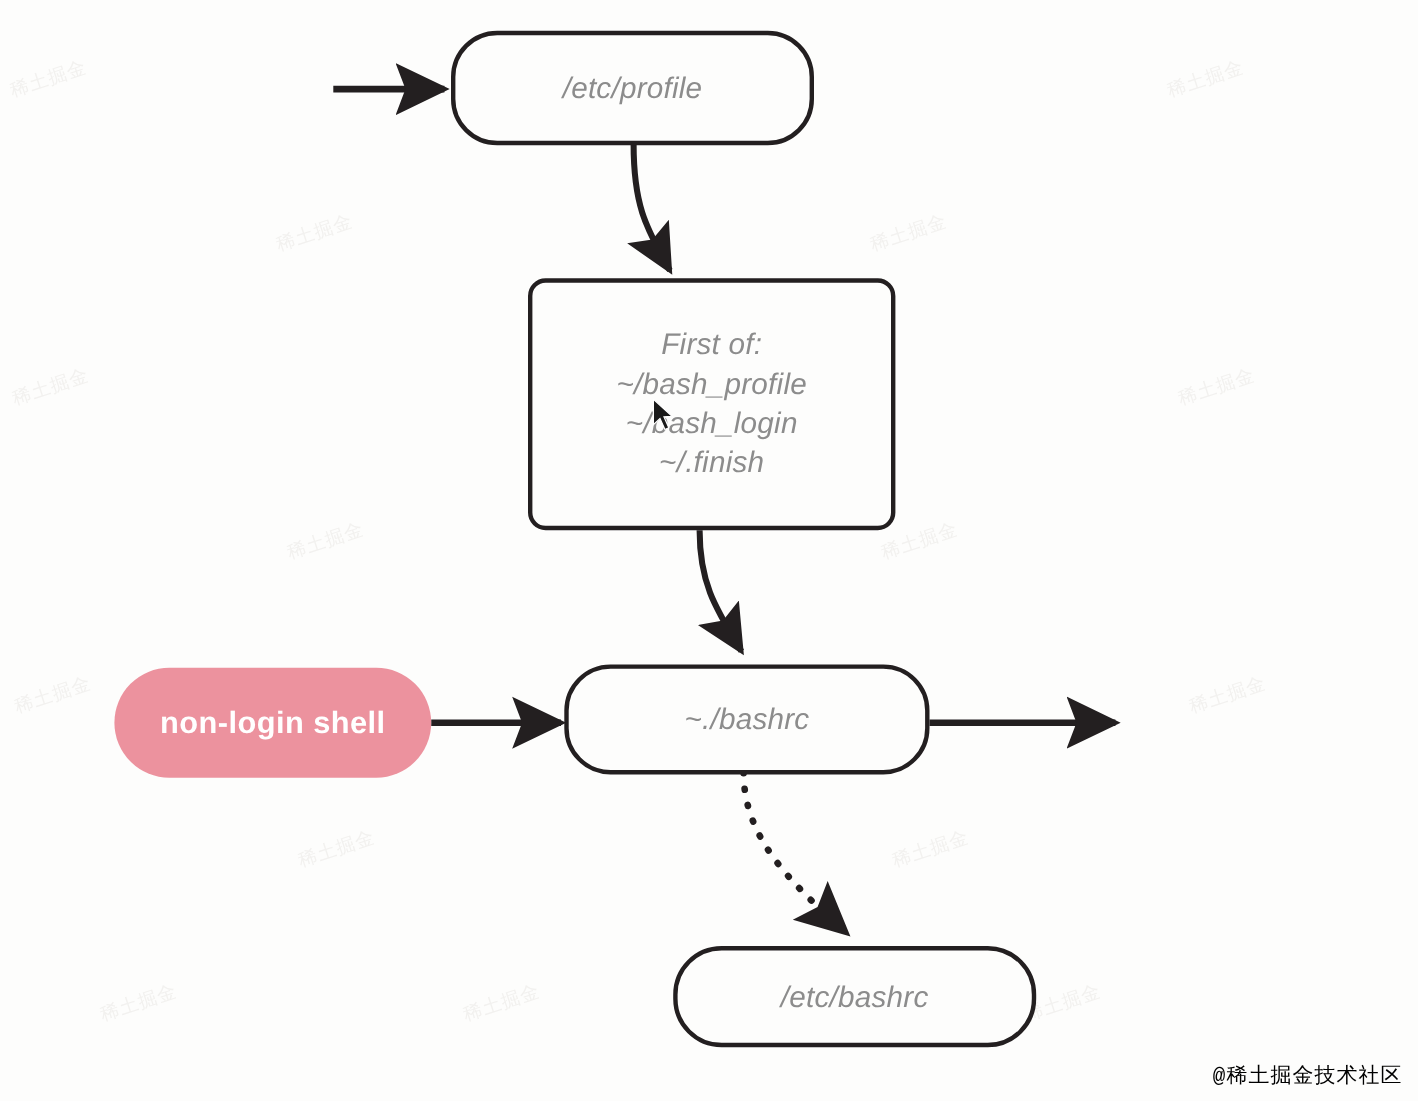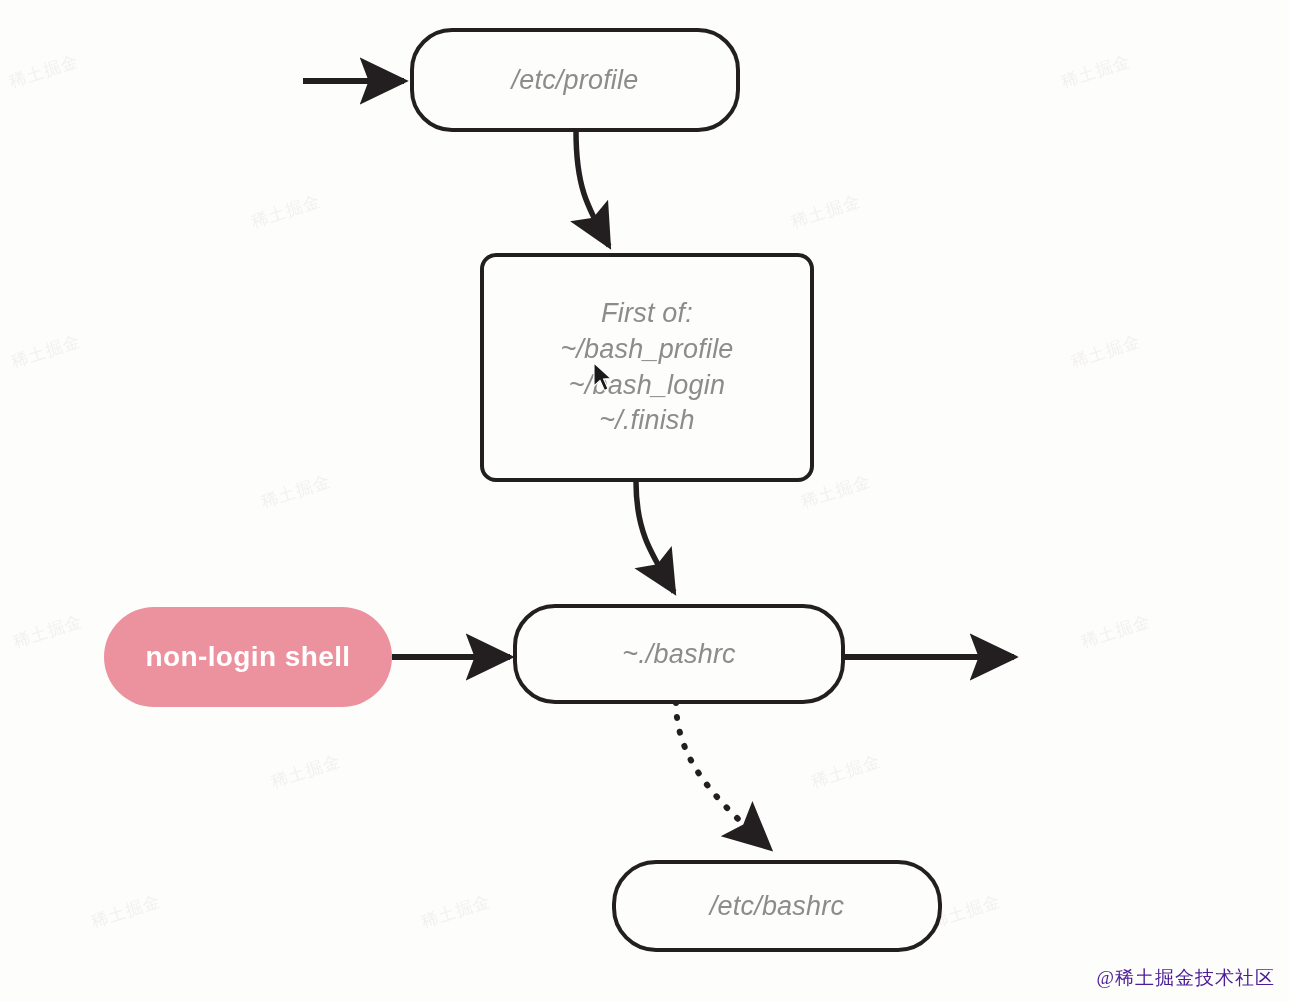--- a/index.html
+++ b/index.html
@@ -76,25 +76,25 @@
   }
   .multiline .ln { display: block; }
   #cursor {
     position: absolute;
     z-index: 5;
     pointer-events: none;
   }
   #corner-watermark {
     position: absolute;
     z-index: 4;
-    color: #4c1d95;
+    color: #000000;
     font-size: 19px;
     letter-spacing: 1px;
     white-space: nowrap;
-    font-family: Liberation Serif, serif;
+    font-family: Liberation Mono, monospace;
   }
 </style>
 </head>
 <body>
 
 <div id="canvas">
 
   <div id="bg-watermark">
     <span class="wm" style="left:8px;  top:60px;">稀土掘金</span>
     <span class="wm" style="left:250px;top:200px;">稀土掘金</span>

